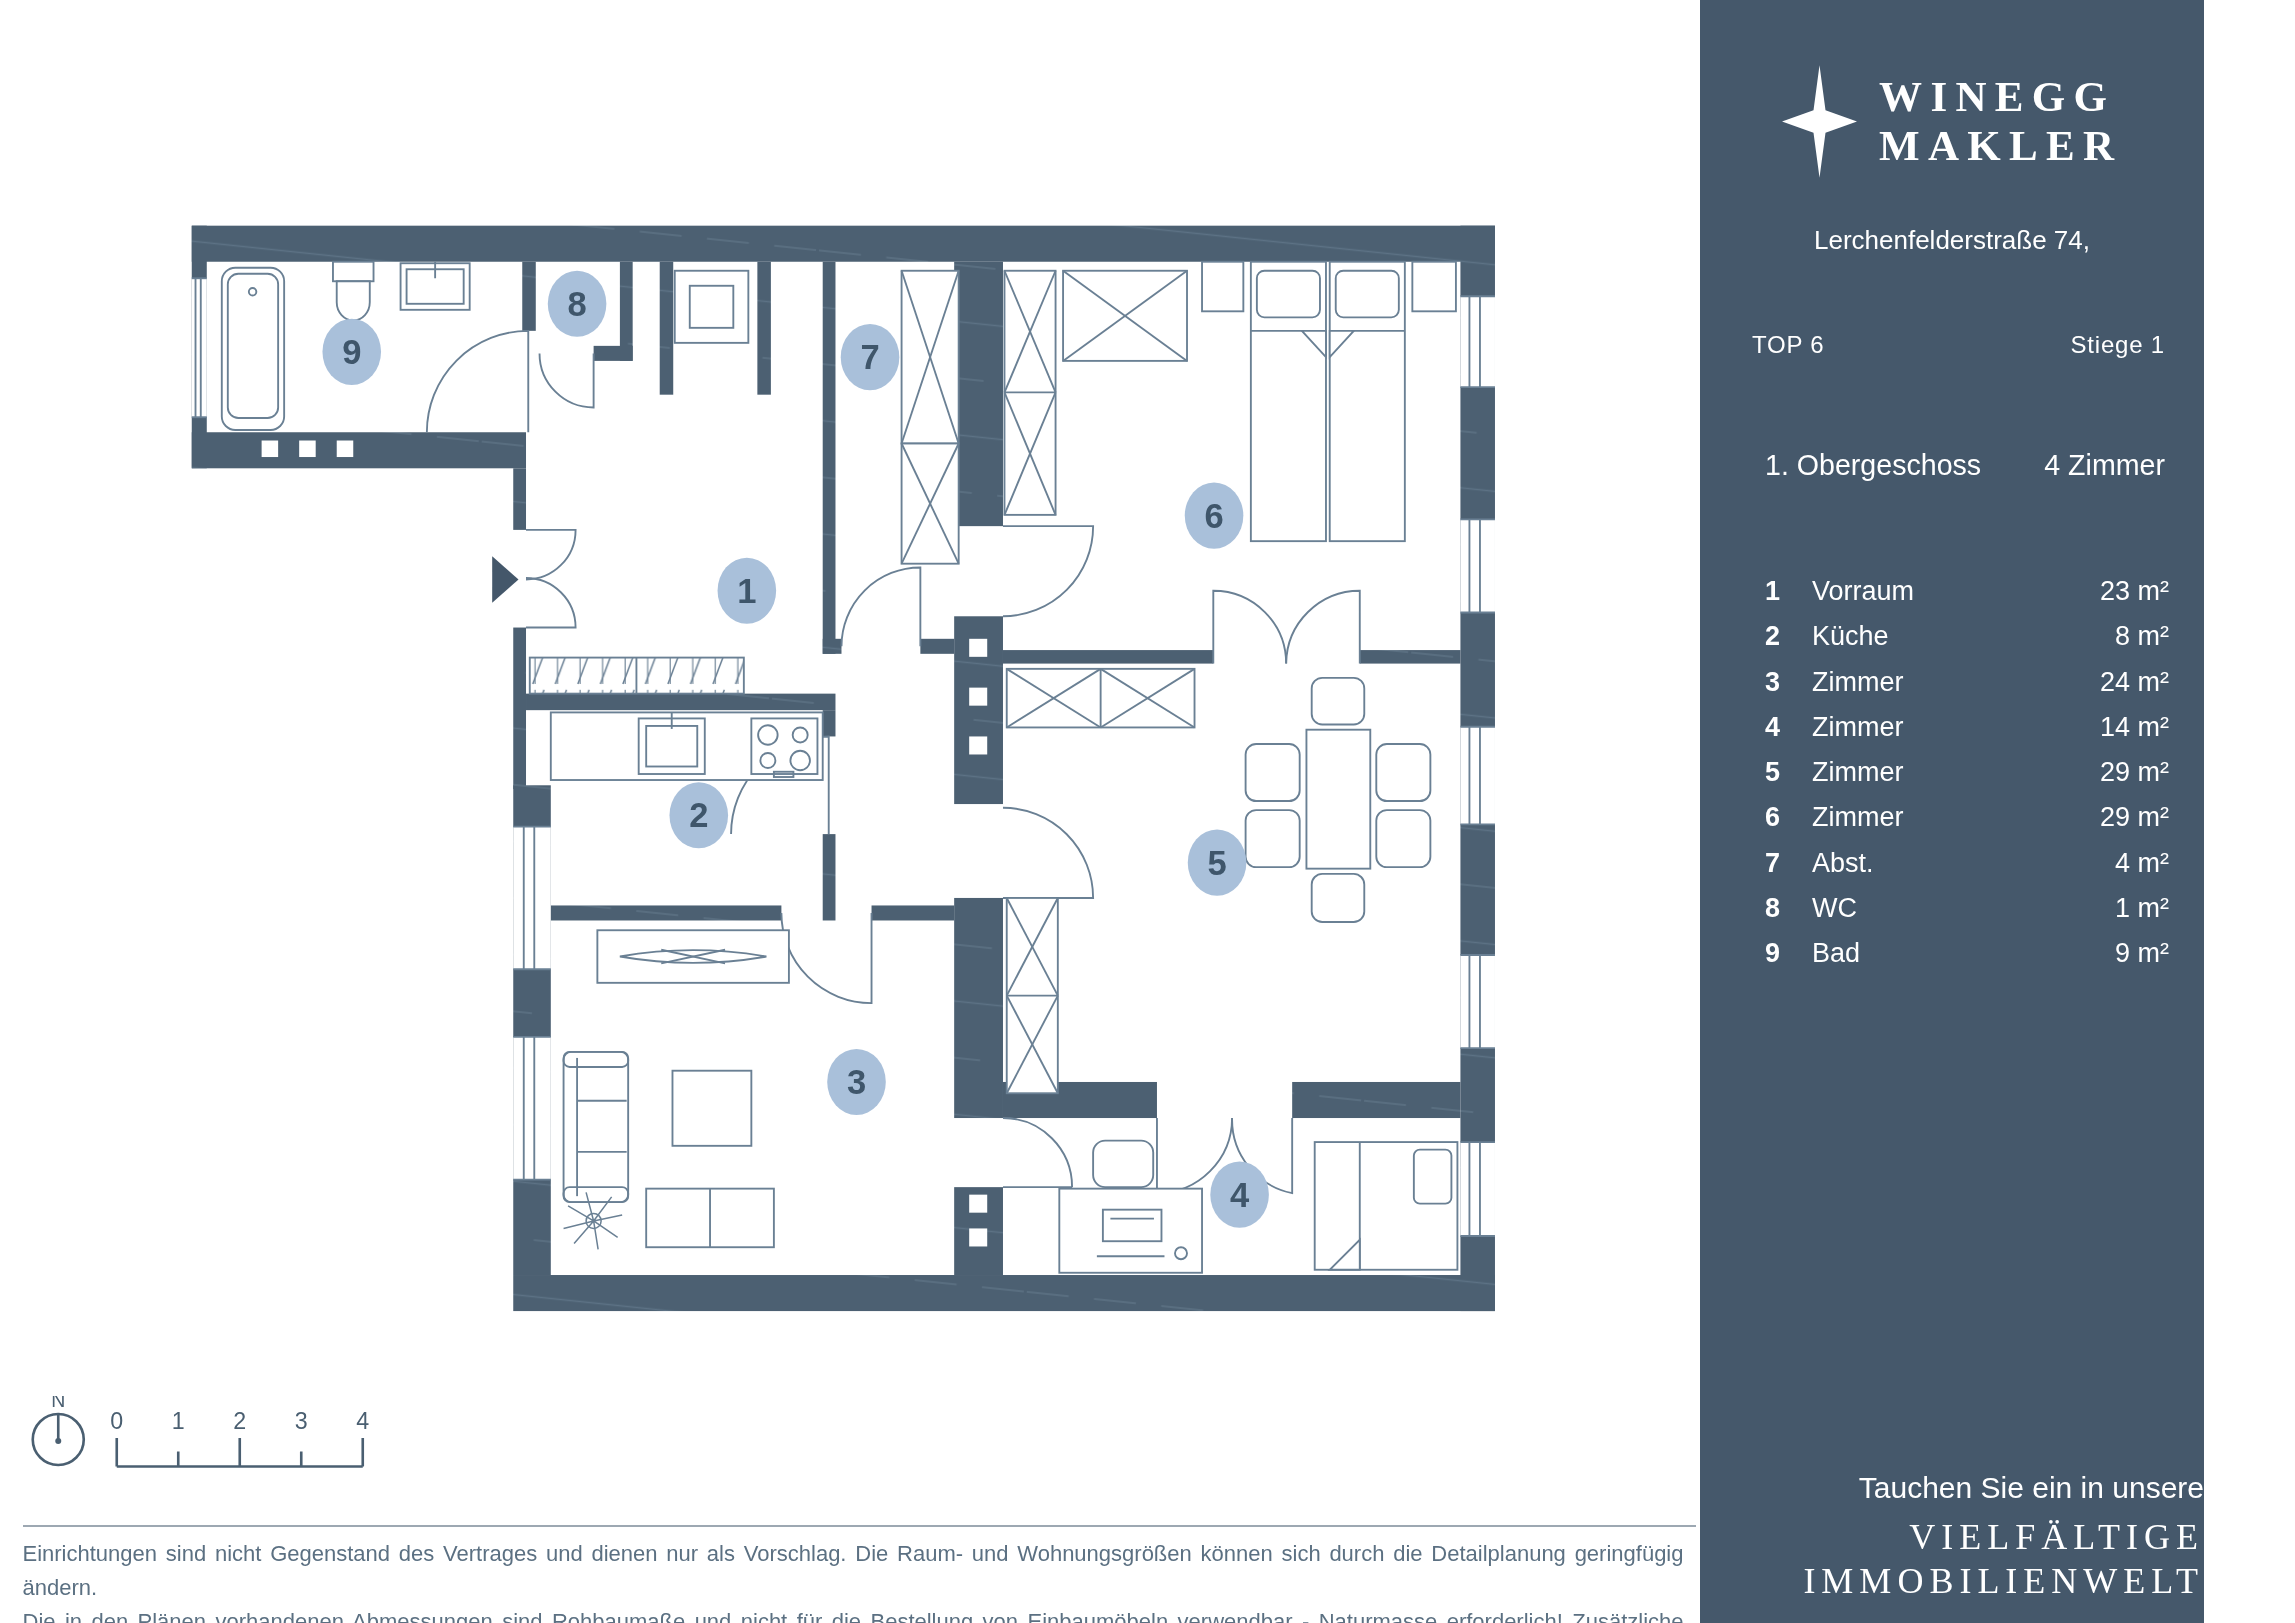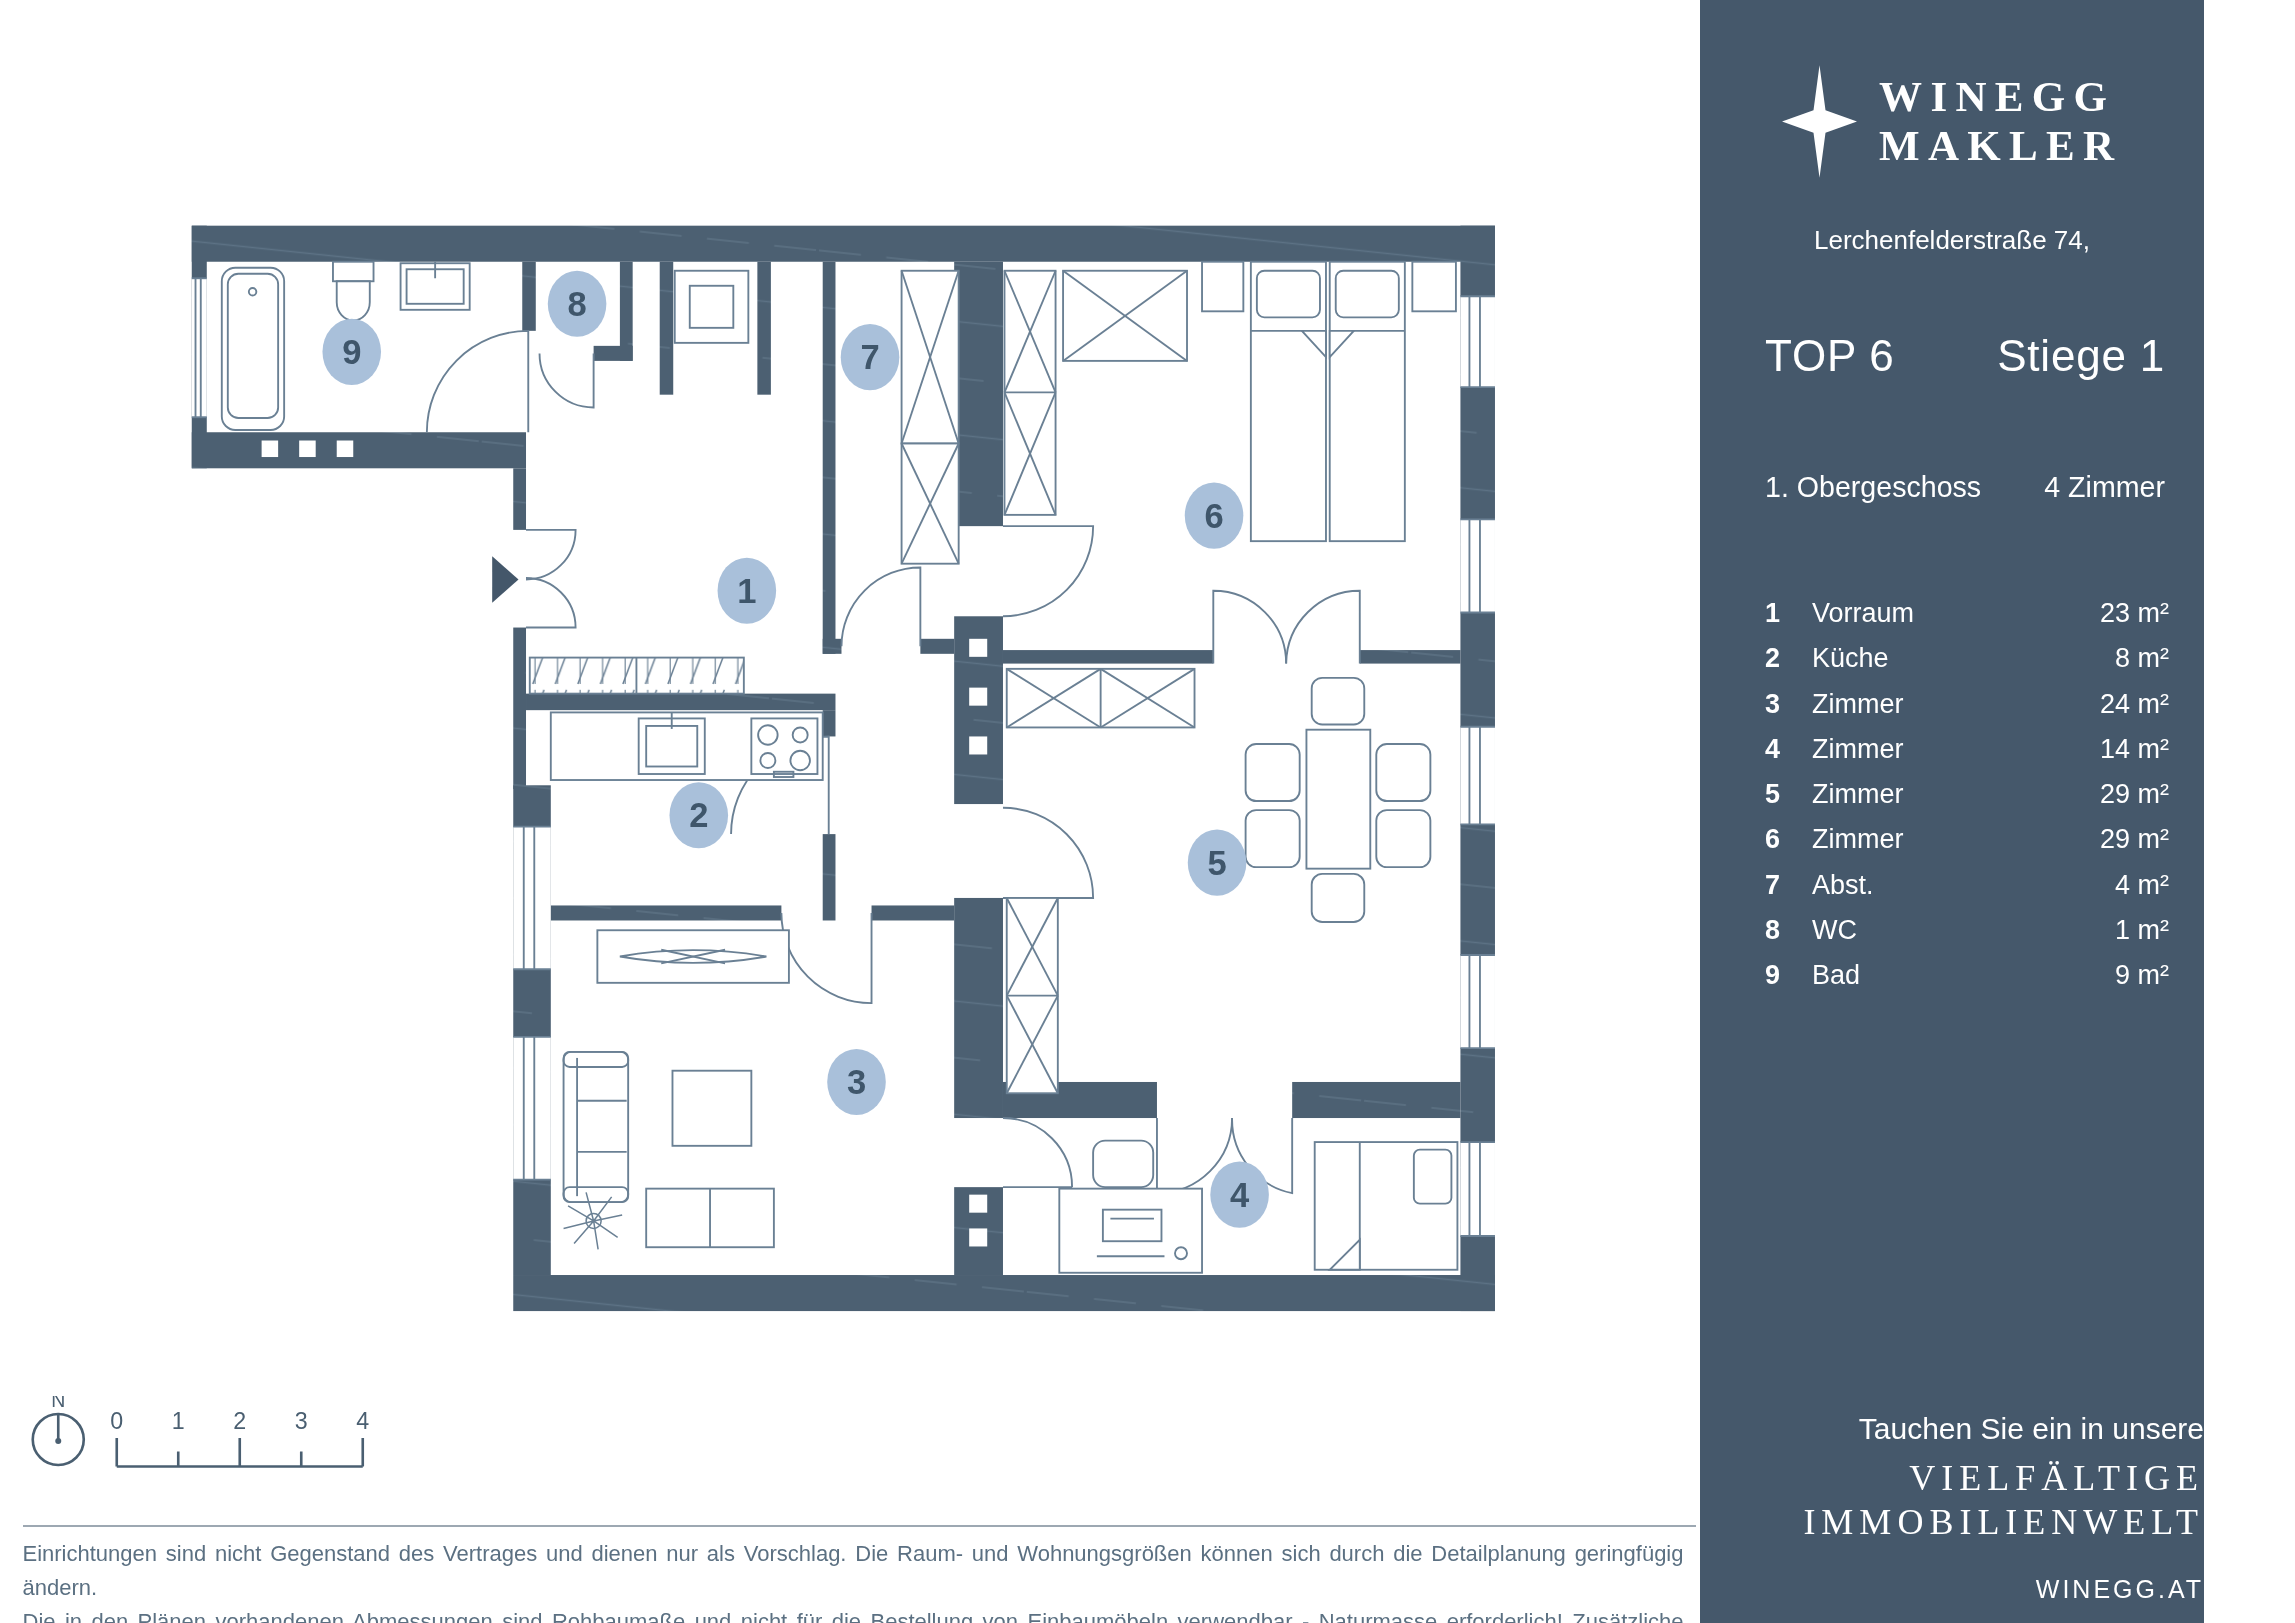--- a/index.html
+++ b/index.html
@@ -22,22 +22,22 @@
     background:#45586b;color:#ffffff;
   }
   .brand{margin-top:65px;display:flex;justify-content:center;align-items:center;gap:22.5px;}
   .brand-star{width:75px;height:113px;flex:0 0 auto;}
   .brand-text{
     font-family:"Liberation Serif", serif;font-weight:700;font-size:43px;
     letter-spacing:8.3px;line-height:1.13;
   }
   .address{margin-top:44px;text-align:center;font-size:26px;line-height:1.45;font-weight:400;}
   .unit-row{
-    margin:71px 39px 0 65px;display:flex;justify-content:space-between;align-items:baseline;
-    font-size:44px;font-weight:500;letter-spacing:0.8px;
+    margin:71px 39px 0 52px;display:flex;justify-content:space-between;align-items:baseline;
+    font-size:24px;font-weight:500;letter-spacing:0.8px;
   }
   .info-rows{margin:84px 39px 0 65px;font-size:28.6px;line-height:1.55;font-weight:400;}
   .info-row{display:flex;justify-content:space-between;}
   .room-table{margin:89px 35px 0 65px;font-size:27px;}
   .room-row{display:flex;align-items:baseline;margin-bottom:14.3px;}
   .rr-nr{width:47px;font-weight:700;flex:0 0 auto;}
   .rr-label{flex:1 1 auto;}
   .rr-area{flex:0 0 auto;}
   .sb-footer{position:absolute;left:0;right:0;bottom:19.5px;text-align:right;}
   .sbf-line1{font-size:30px;font-weight:400;}
@@ -473,16 +473,15 @@
       <span class="rr-area">9 m²</span>
     </div>
   </div>
 
   <div class="sb-footer">
     <div class="sbf-line1">Tauchen Sie ein in unsere</div>
     <div class="sbf-serif">
       <div>VIELFÄLTIGE</div>
       <div>IMMOBILIENWELT</div>
     </div>
-    <div class="sbf-web">WINEGG.AT</div>
   </div>
 </div>
 
 
 </body></html>

